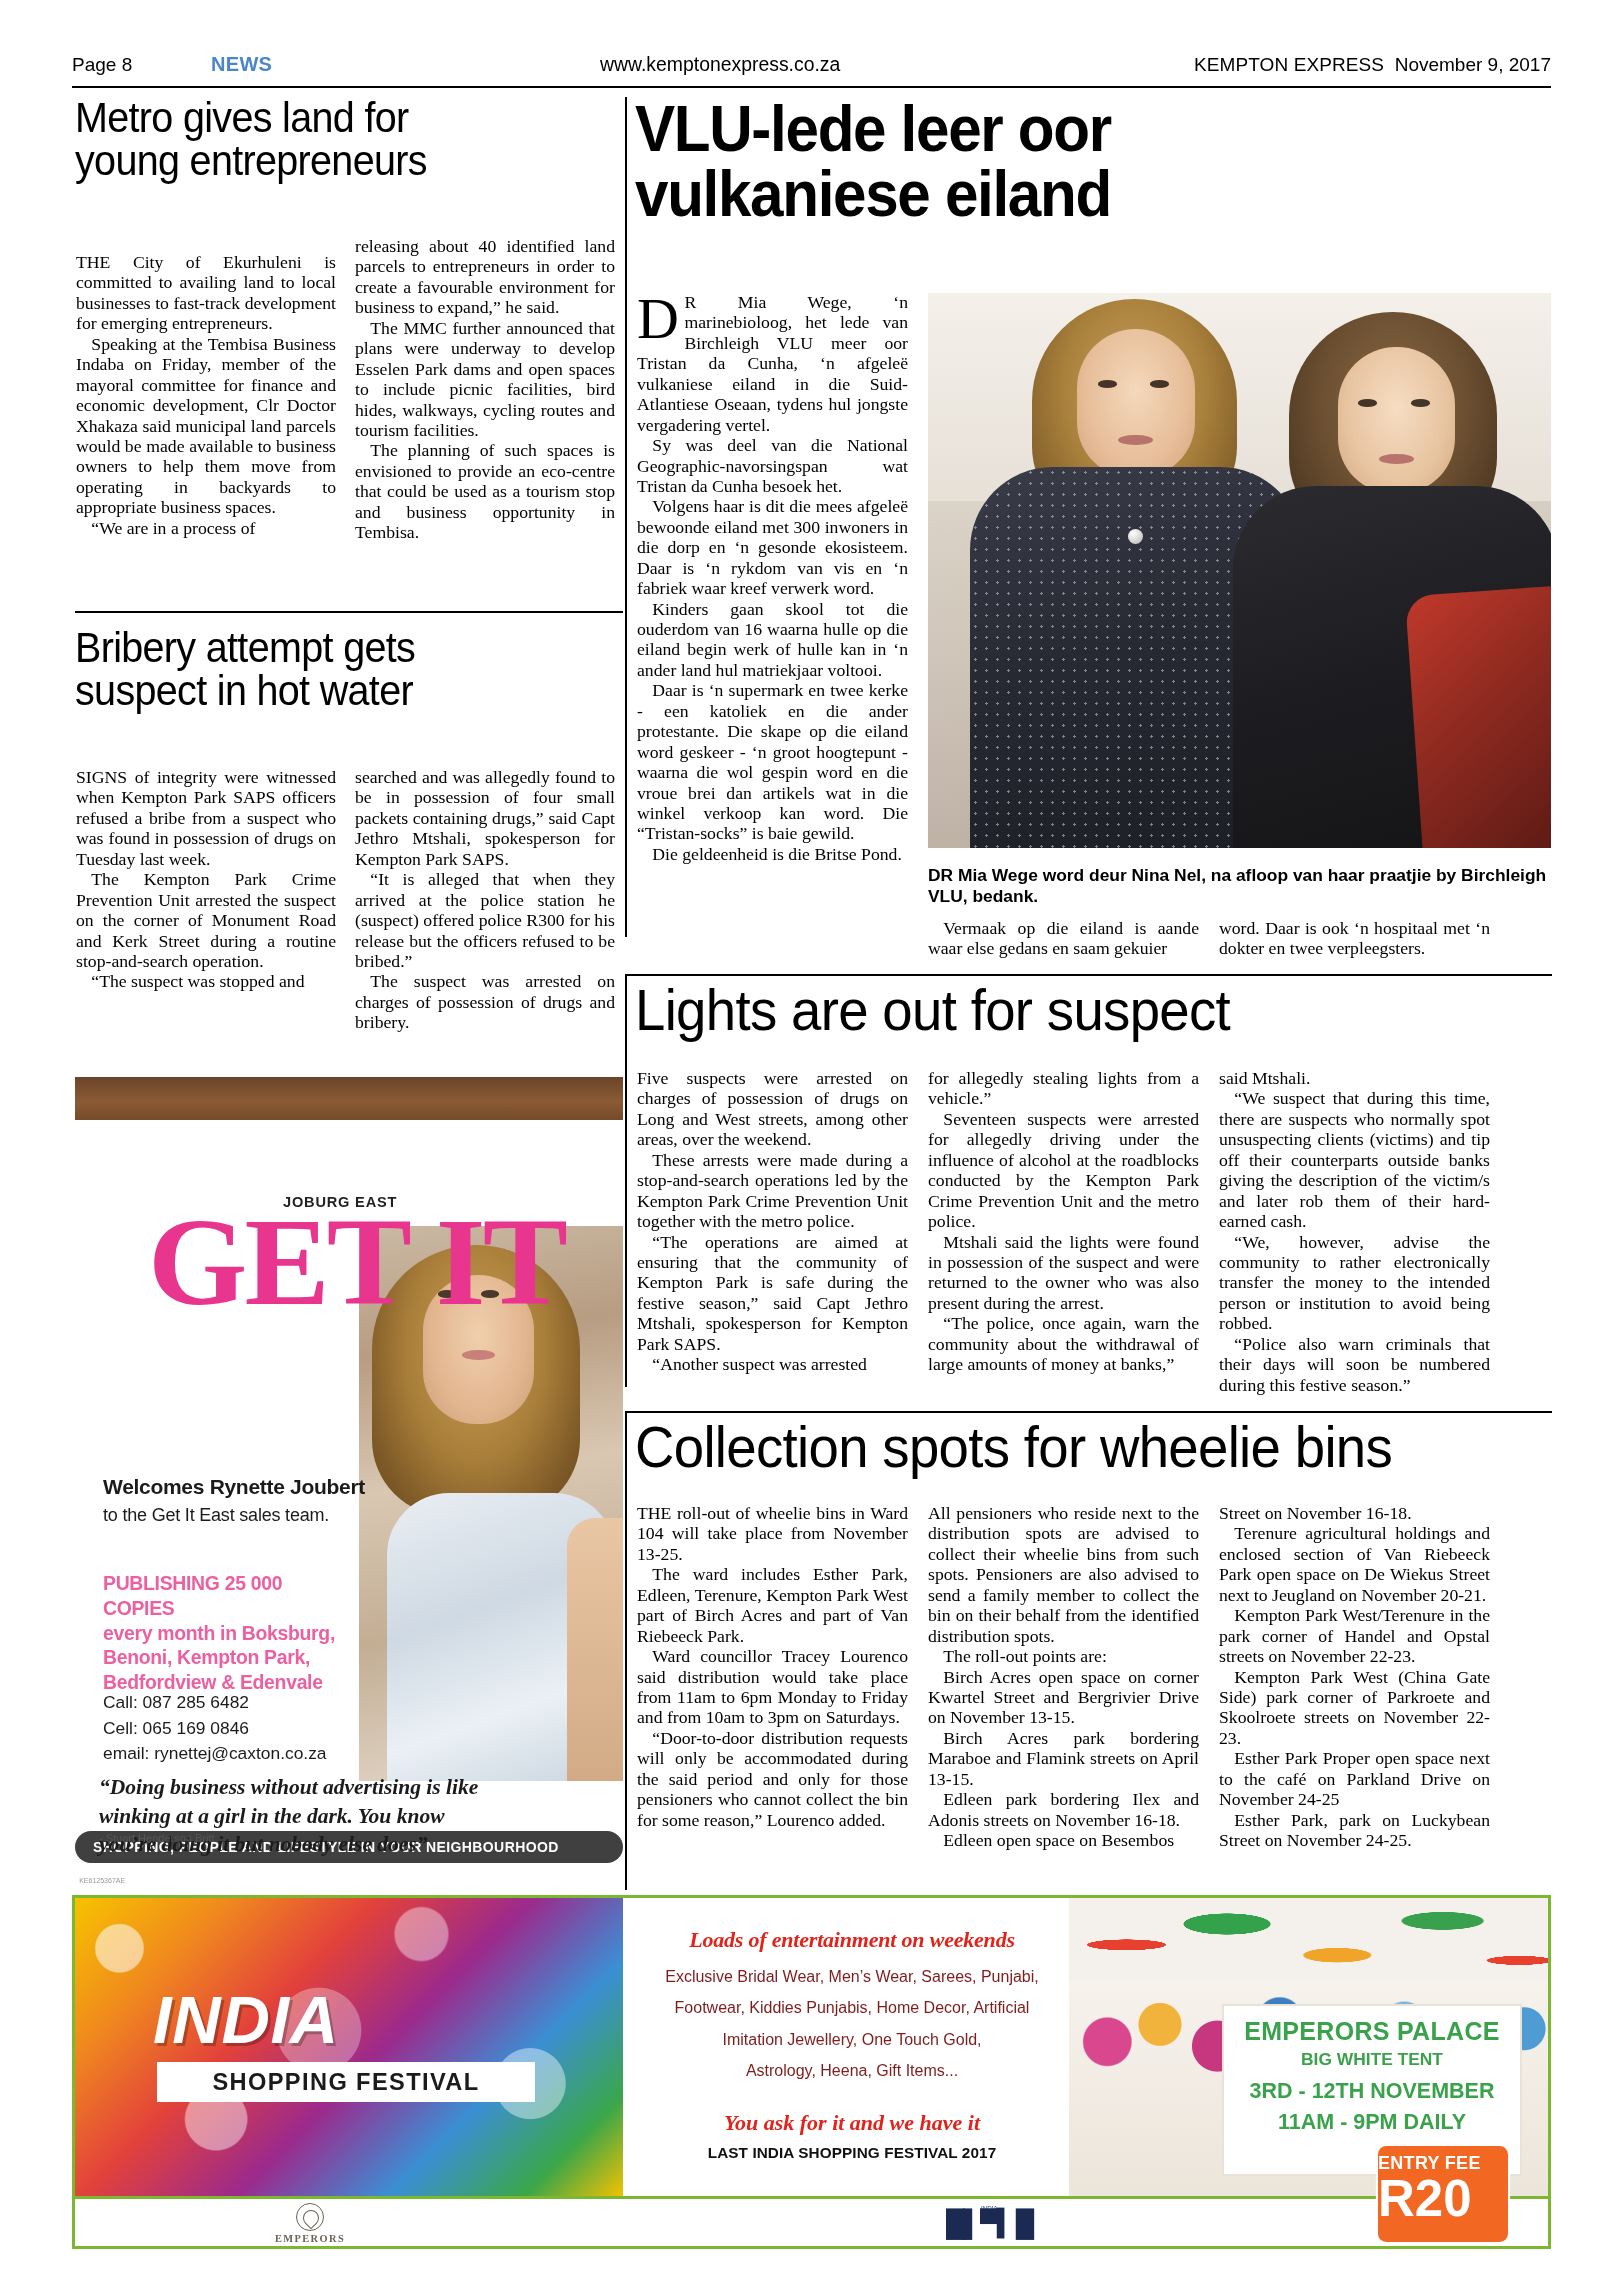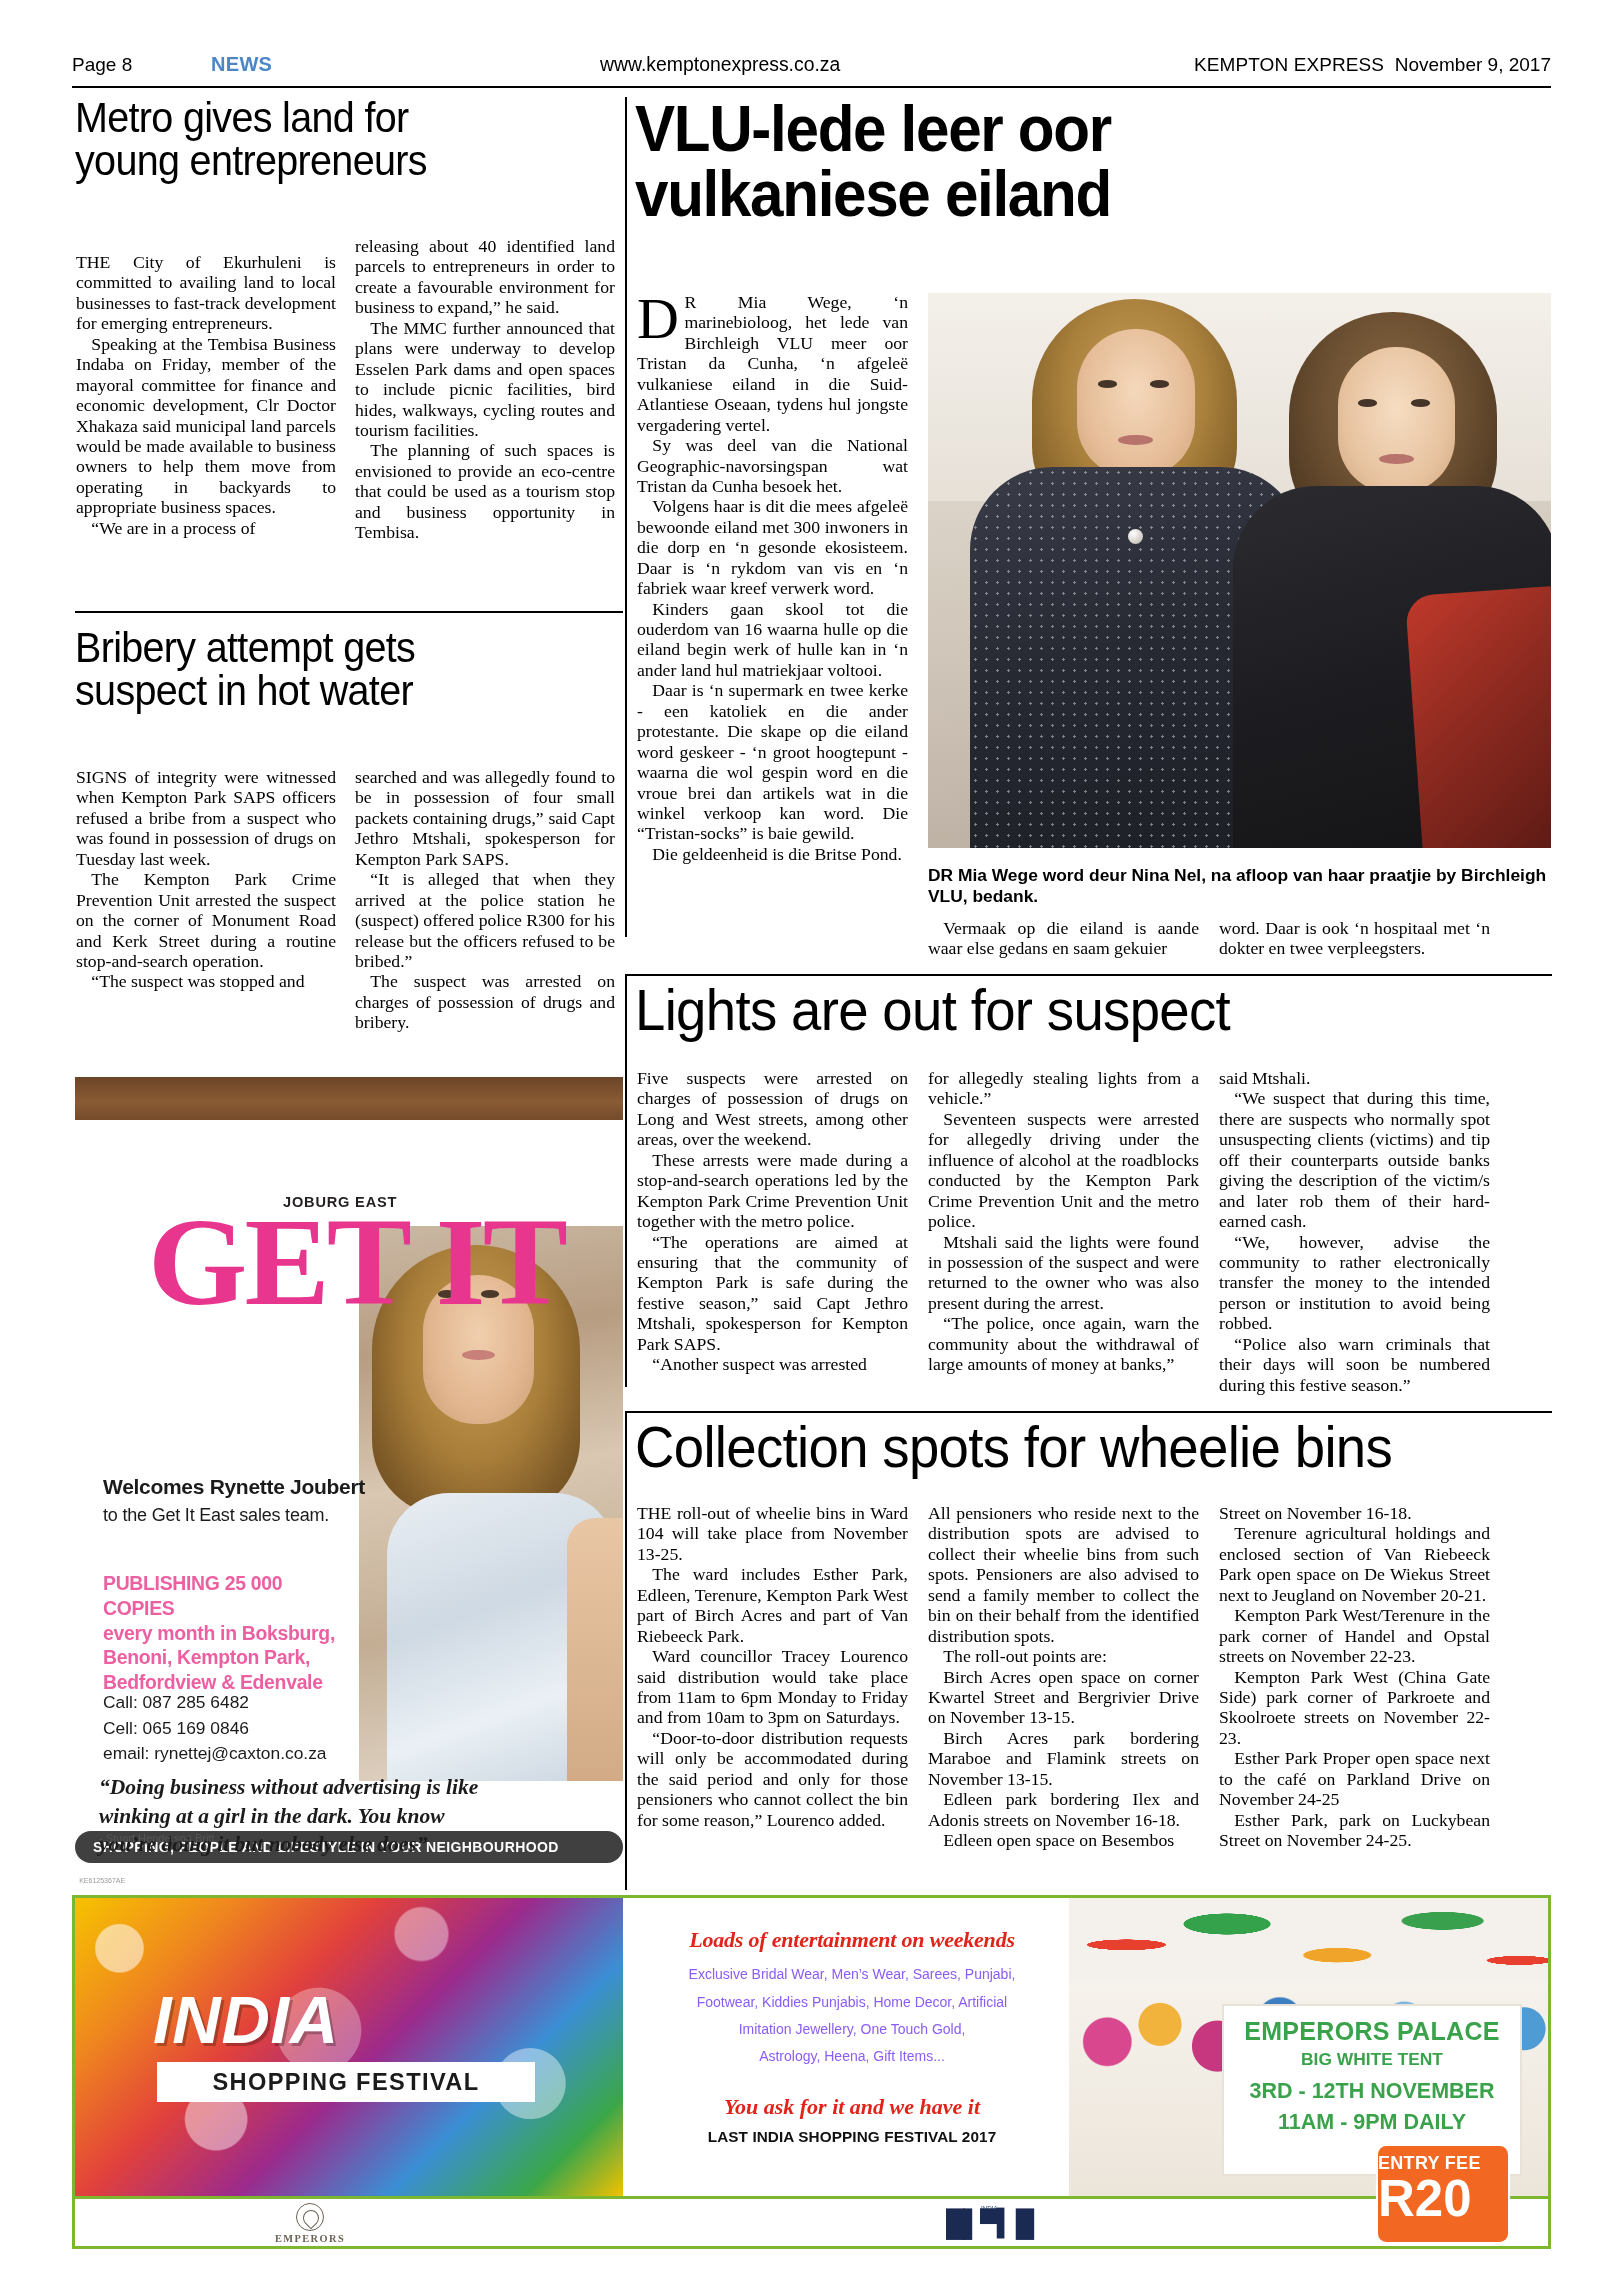--- a/index.html
+++ b/index.html
@@ -349,21 +349,21 @@
     position: absolute; left: 555px; top: 11px; width: 444px; height: 292px;
     text-align: center;
   }
   .india-h1 {
     font-family: "Liberation Serif", serif;
     font-size: 22px; font-weight: bold; font-style: italic; color: #e2231a;
     margin-top: 18px; letter-spacing: -0.2px;
   }
   .india-list {
     font-family: "Liberation Sans", sans-serif;
-    font-size: 14px; color: #8b5cf6; line-height: 1.95; margin-top: 8.3px;
+    font-size: 16px; color: #7f1d1d; line-height: 1.95; margin-top: 8.3px;
   }
   .india-h2 {
     font-family: "Liberation Serif", serif;
     font-size: 22px; font-weight: bold; font-style: italic; color: #e2231a;
     margin-top: 23.6px;
   }
   .india-last {
     font-family: "Liberation Sans", sans-serif;
     font-size: 15.3px; font-weight: bold; color: #111; margin-top: 8.3px; letter-spacing:0.1px;
   }
@@ -584,21 +584,21 @@
   <div class="body-col" id="art-bins-c1">
     <p>THE roll-out of wheelie bins in Ward 104 will take place from November 13-25.</p>
     <p>The ward includes Esther Park, Edleen, Terenure, Kempton Park West part of Birch Acres and part of Van Riebeeck Park.</p>
     <p>Ward councillor Tracey Lourenco said distribution would take place from 11am to 6pm Monday to Friday and from 10am to 3pm on Saturdays.</p>
     <p>“Door-to-door distribution requests will only be accommodated during the said period and only for those pensioners who cannot collect the bin for some reason,” Lourenco added.</p>
   </div>
   <div class="body-col" id="art-bins-c2">
     <p>All pensioners who reside next to the distribution spots are advised to collect their wheelie bins from such spots. Pensioners are also advised to send a family member to collect the bin on their behalf from the identified distribution spots.</p>
     <p>The roll-out points are:</p>
     <p>Birch Acres open space on corner Kwartel Street and Bergrivier Drive on November 13-15.</p>
-    <p>Birch Acres park bordering Maraboe and Flamink streets on November 13-15.</p>
+    <p>Birch Acres park bordering Maraboe and Flamink streets on April 13-15.</p>
     <p>Edleen park bordering Ilex and Adonis streets on November 16-18.</p>
     <p>Edleen open space on Besembos</p>
   </div>
   <div class="body-col" id="art-bins-c3">
     <p>Street on November 16-18.</p>
     <p>Terenure agricultural holdings and enclosed section of Van Riebeeck Park open space on De Wiekus Street next to Jeugland on November 20-21.</p>
     <p>Kempton Park West/Terenure in the park corner of Handel and Opstal streets on November 22-23.</p>
     <p>Kempton Park West (China Gate Side) park corner of Parkroete and Skoolroete streets on November 22-23.</p>
     <p>Esther Park Proper open space next to the café on Parkland Drive on November 24-25</p>
     <p>Esther Park, park on Luckybean Street on November 24-25.</p>

